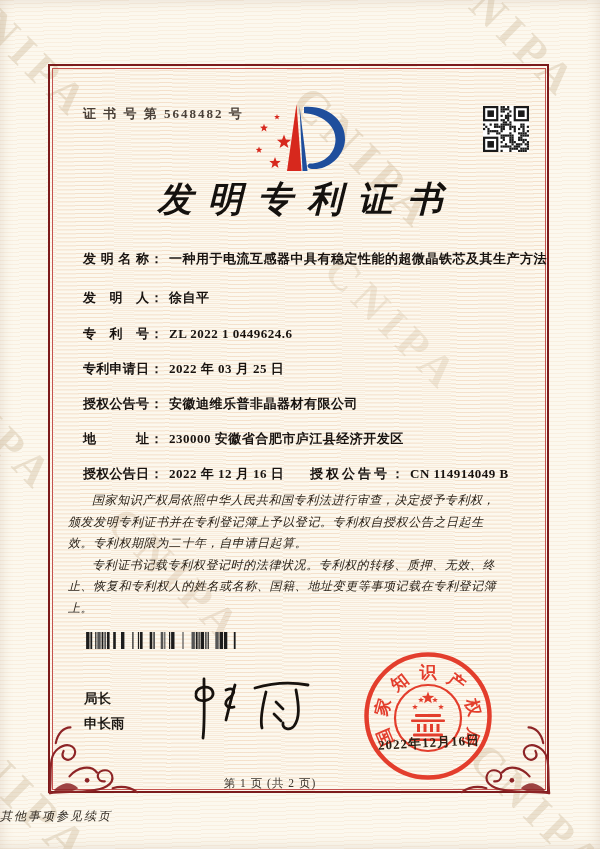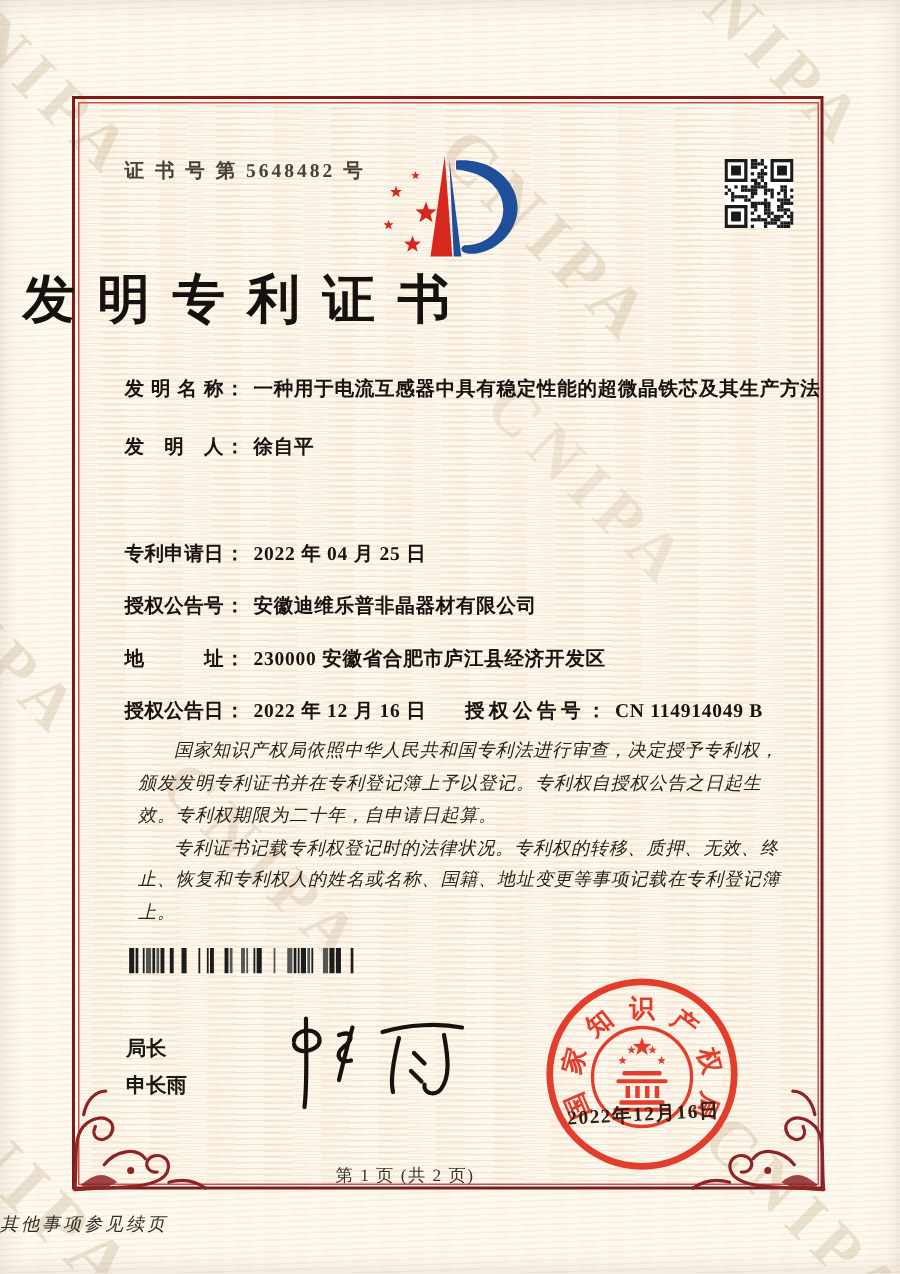--- a/index.html
+++ b/index.html
@@ -16,30 +16,30 @@
   .frame{position:absolute;left:48px;top:64px;width:501px;height:729px;
          border:2.5px solid #7c1b1c;z-index:2;box-sizing:border-box;}
   .frame-inner{position:absolute;left:1.5px;top:1.5px;right:1.5px;bottom:1.5px;
          border:1px solid #c4524e;
          background-image:repeating-linear-gradient(181deg,rgba(226,168,120,.20) 0 1px,rgba(0,0,0,0) 1px 4px);}
   .content{position:absolute;inset:0;z-index:3;padding-left:48px;}
   .cert-no{position:absolute;left:83px;top:105px;font-size:13px;font-weight:700;
            letter-spacing:2px;color:#4a4038;}
   .logo{position:absolute;left:256px;top:100px;}
   .qr{position:absolute;left:483px;top:106px;}
-  .title{position:absolute;left:0;top:176px;width:100%;text-align:left;
-         font-size:35px;font-weight:700;color:#14110e;letter-spacing:15px;text-indent:15px;}
+  .title{position:absolute;left:0;top:176px;width:100%;text-align:center;
+         font-size:35px;font-weight:700;color:#14110e;letter-spacing:15px;text-indent:15px;font-style:italic;}
   
   .row{position:absolute;left:83px;width:460px;font-size:13px;font-weight:700;color:#181310;white-space:nowrap;}
   .flabel{display:inline-block;width:66px;text-align:justify;text-align-last:justify;vertical-align:top;}
   .colon{display:inline-block;margin:0 6px 0 1px;}
   .fval{letter-spacing:.5px;}
   .pair2{position:absolute;left:227px;top:0;}
   
-  .paras{position:absolute;left:92px;top:490px;width:436px;font-size:12px;font-style:italic;
+  .paras{position:absolute;left:68px;top:490px;width:436px;font-size:12px;font-style:italic;
          color:#2a2219;line-height:21.5px;letter-spacing:.6px;}
   .paras p{margin:0;text-indent:2em;}
   .barcode{position:absolute;left:84px;top:632px;}
   .signer{position:absolute;left:84px;top:686px;font-family:Liberation Serif, serif;
           font-size:13.5px;font-weight:700;color:#1c1813;line-height:25px;}
   .signature{position:absolute;left:182px;top:668px;}
   .seal{position:absolute;left:361px;top:649px;opacity:.94;}
   .seal-date{position:absolute;left:362px;top:734px;width:134px;text-align:center;
              font-size:13px;font-weight:700;color:#2b2015;letter-spacing:1px;transform:rotate(-3deg);}
   .page-num{position:absolute;left:0;top:776px;width:540px;text-align:center;
@@ -230,22 +230,25 @@
       </svg>
 
     <div class="title">发明专利证书</div>
 
     <div class="row" style="top:289px;">
       <span class="flabel">发明人</span><span class="colon">：</span><span class="fval">徐自平</span>
     </div>
     <div class="row" style="top:250px;">
       <span class="flabel">发明名称</span><span class="colon">：</span><span class="fval">一种用于电流互感器中具有稳定性能的超微晶铁芯及其生产方法</span>
     </div>
+    <div class="row" style="top:325px;">
+      <span class="flabel">专利号</span><span class="colon">：</span><span class="fval">ZL 2022 1 0449624.6</span>
+    </div>
     <div class="row" style="top:360px;">
-      <span class="flabel">专利申请日</span><span class="colon">：</span><span class="fval">2022 年 04 月 25 日</span>
+      <span class="flabel">专利申请日</span><span class="colon">：</span><span class="fval">2022 年 03 月 25 日</span>
     </div>
     <div class="row" style="top:395px;">
       <span class="flabel">授权公告号</span><span class="colon">：</span><span class="fval">安徽迪维乐普非晶器材有限公司</span>
     </div>
     <div class="row" style="top:430px;">
       <span class="flabel">地址</span><span class="colon">：</span><span class="fval">230000 安徽省合肥市庐江县经济开发区</span>
     </div>
     <div class="row" style="top:465px;">
       <span class="flabel">授权公告日</span><span class="colon">：</span><span class="fval">2022 年 12 月 16 日</span>
       <span class="pair2">

